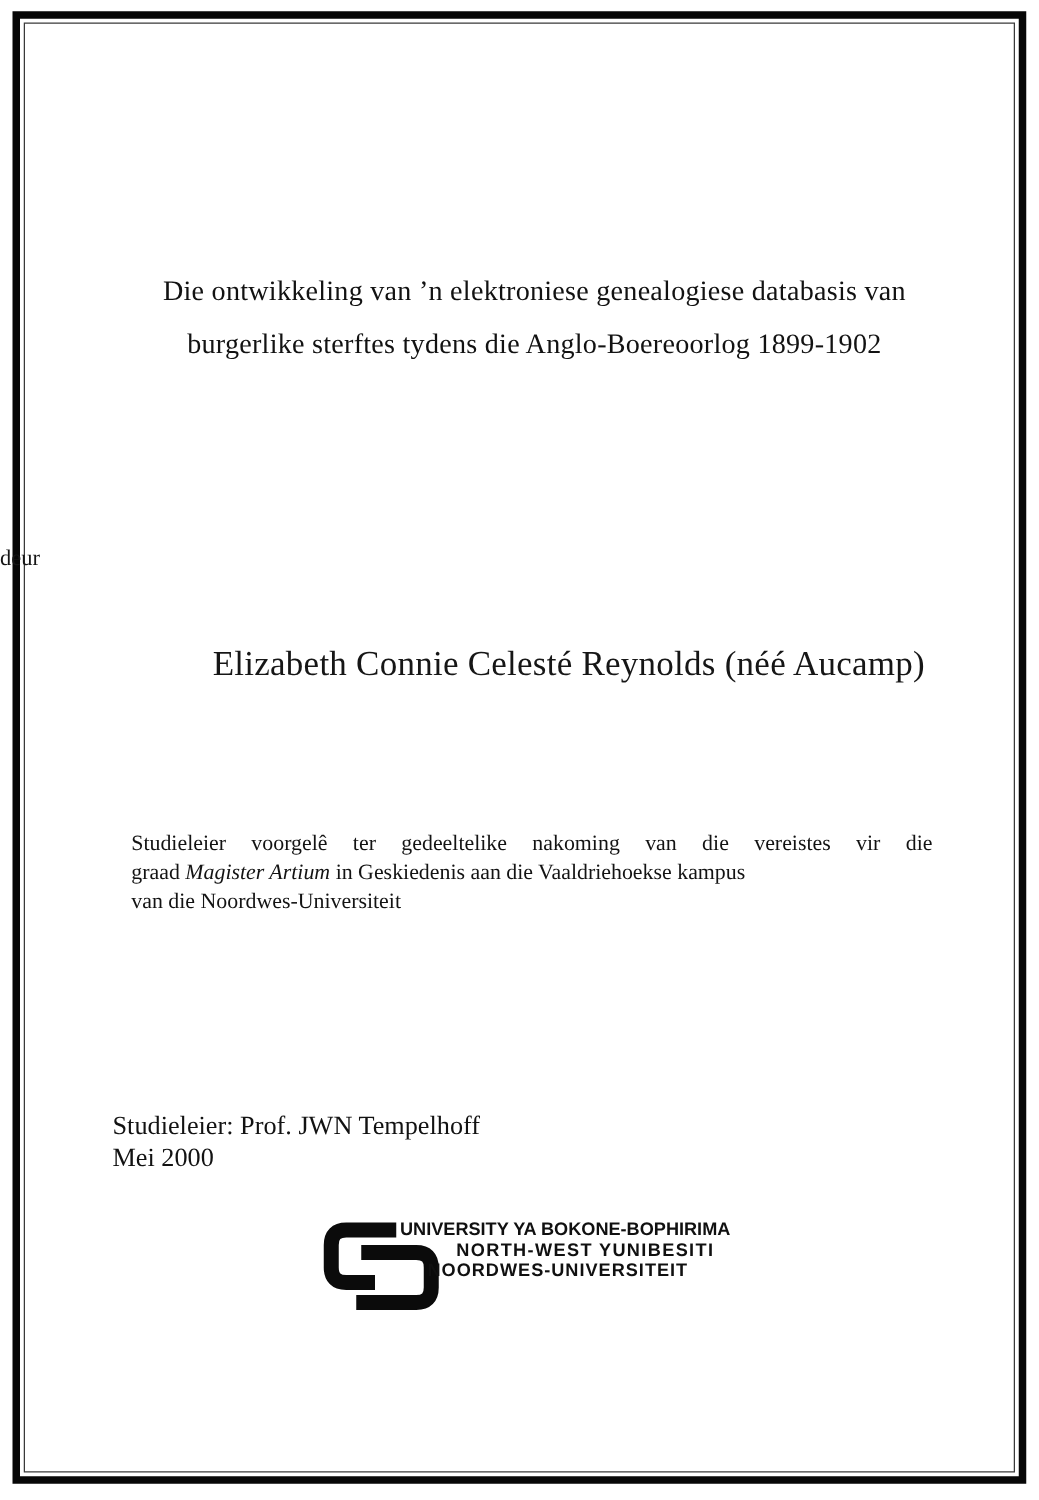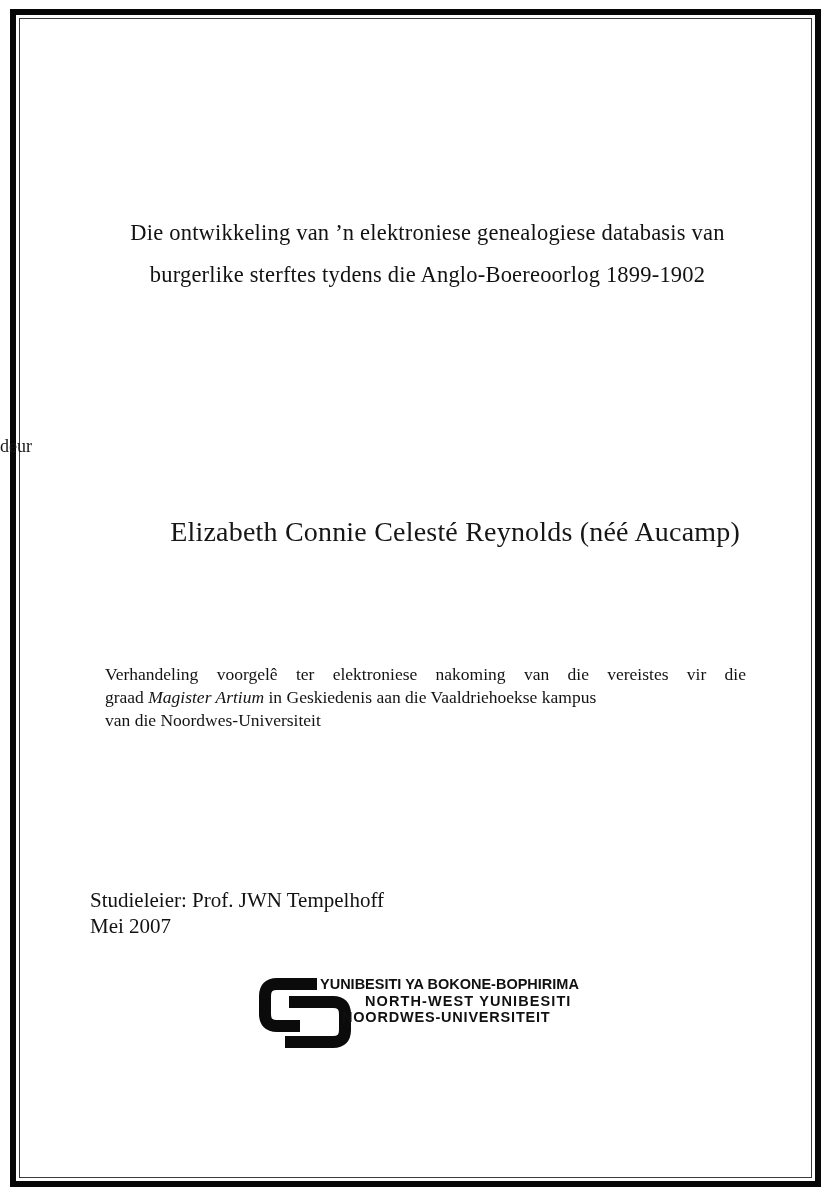--- a/index.html
+++ b/index.html
@@ -82,35 +82,35 @@
 <div class="title-block">
   <div>Die ontwikkeling van ’n elektroniese genealogiese databasis van</div>
   <div>burgerlike sterftes tydens die Anglo-Boereoorlog 1899-1902</div>
 </div>
 
 <div class="byline">deur</div>
 
 <div class="author-line">Elizabeth Connie Celesté Reynolds (néé Aucamp)</div>
 
 <div class="statement">
-  <div class="just">Verhandeling voorgelê ter elektroniese nakoming van die vereistes vir die</div>
+  <div class="just">Studieleier voorgelê ter gedeeltelike nakoming van die vereistes vir die</div>
   <div><span>graad </span><span class="degree">Magister Artium</span><span> in Geskiedenis aan die Vaaldriehoekse kampus</span></div>
   <div>van die Noordwes-Universiteit</div>
 </div>
 
 <div class="supervisor-block">
   <div>Studieleier: Prof. JWN Tempelhoff</div>
-  <div>Mei 2007</div>
+  <div>Mei 2000</div>
 </div>
 
 <div class="logo-block">
   <svg class="logo-mark" viewBox="0 0 96 75" xmlns="http://www.w3.org/2000/svg">
 
     <path d="M 60 8 H 20 Q 8 8 8 20 V 38 Q 8 50 20 50 H 43" fill="none" stroke="#0b0b0b" stroke-width="12" stroke-linecap="butt"></path>
 
     <path d="M 32 26 H 76 Q 88 26 88 38 V 54 Q 88 66 76 66 H 28" fill="none" stroke="#0b0b0b" stroke-width="12" stroke-linecap="butt"></path>
   </svg>
   <div class="logo-text">
-    <div class="lt1">YUNIBESITI YA BOKONE-BOPHIRIMA</div>
+    <div class="lt1">UNIVERSITY YA BOKONE-BOPHIRIMA</div>
     <div class="lt2">NORTH-WEST YUNIBESITI</div>
     <div class="lt3">NOORDWES-UNIVERSITEIT</div>
   </div>
 </div>
 
 </body></html>

